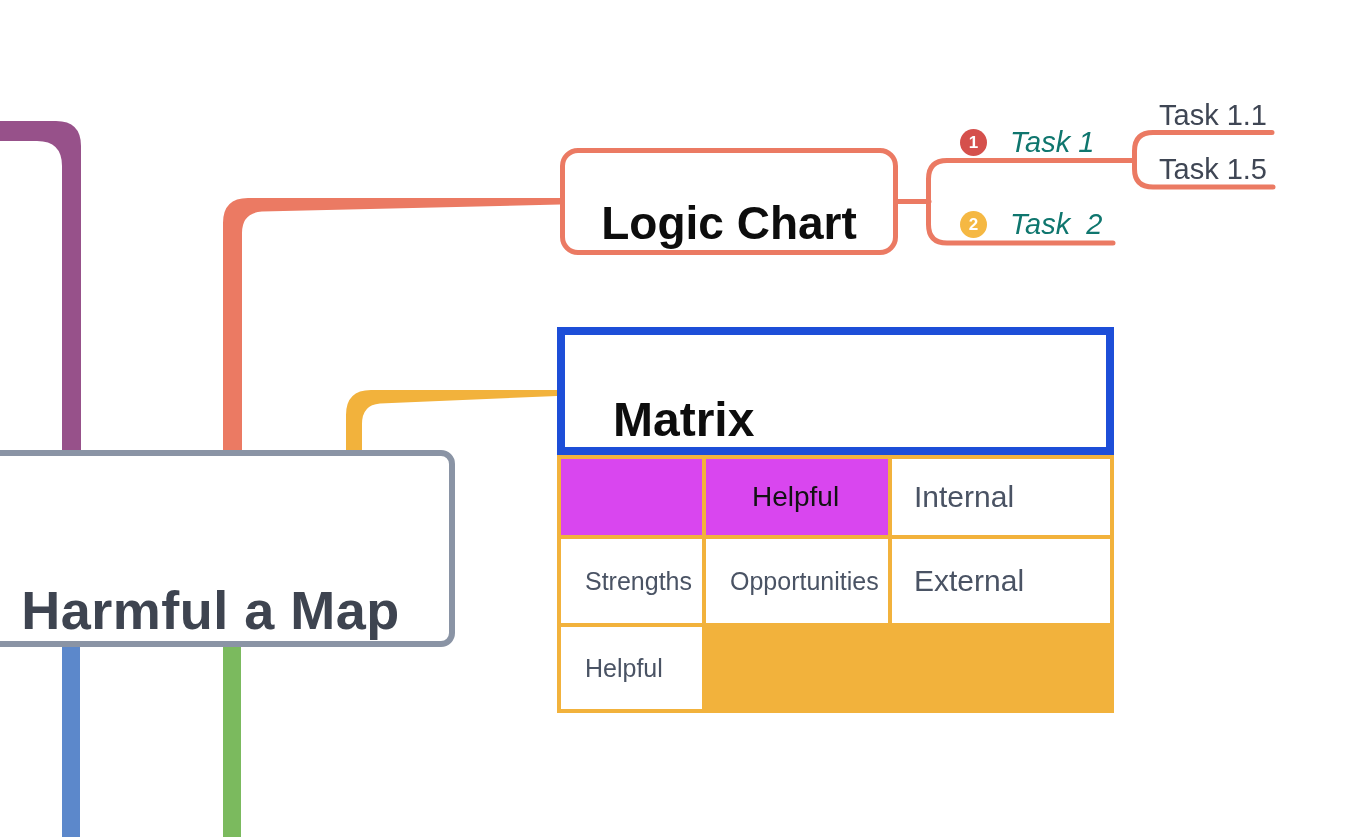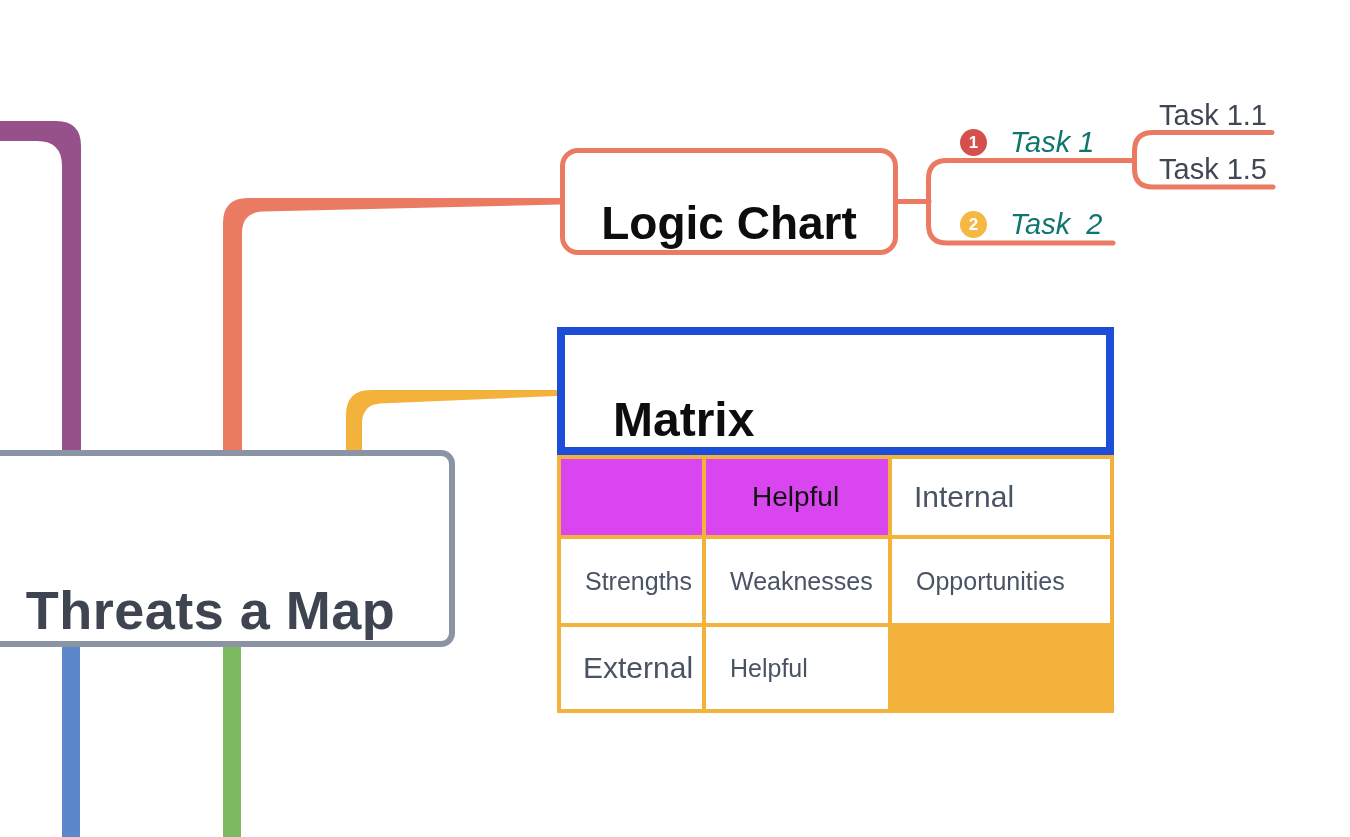--- a/index.html
+++ b/index.html
@@ -68,21 +68,21 @@
     <rect fill="#5C88CB" x="62" y="645" width="18" height="192"></rect>
 
     <rect fill="#7BBA5E" x="223" y="645" width="18" height="192"></rect>
 
     <path stroke="#EB7A63" stroke-width="5" fill="none" stroke-linecap="round" d="M 898 201.5 H 929"></path>
     <path stroke="#EB7A63" stroke-width="5" fill="none" stroke-linecap="round" stroke-linejoin="round" d="M 1134 160.5 H 947 Q 928.5 160.5 928.5 179 V 224.5 Q 928.5 243 947 243 H 1113"></path>
     <path stroke="#EB7A63" stroke-width="5" fill="none" stroke-linecap="round" stroke-linejoin="round" d="M 1272 132.5 H 1153 Q 1134.5 132.5 1134.5 151 V 169 Q 1134.5 187 1153 187 H 1273"></path>
   </svg>
 
   <div class="node root-box">
-    <span class="root-label">Threats a Map</span>
+    <span class="root-label">Harmful a Map</span>
   </div>
 
   <div class="node logic-box">
     <span class="logic-label">Logic Chart</span>
   </div>
 
   <div class="task" style="left:960px;top:126px;">
     <span class="badge badge-red">1</span>
     <span class="task-label">Task 1</span>
   </div>
@@ -98,20 +98,19 @@
   <div class="node matrix-title">
     <span class="matrix-label">Matrix</span>
   </div>
 
   <div class="matrix-table">
     <div class="mcell head"></div>
     <div class="mcell head m-colhead">Helpful</div>
 
     <div class="mcell m-rowlabel">Internal</div>
     <div class="mcell m-data">Strengths</div>
-    <div class="mcell m-data">Weaknesses</div>
 
     <div class="mcell m-data">Opportunities</div>
     <div class="mcell m-rowlabel">External</div>
     <div class="mcell m-data">Helpful</div>
   </div>
 
 </div>
 
 </body></html>

